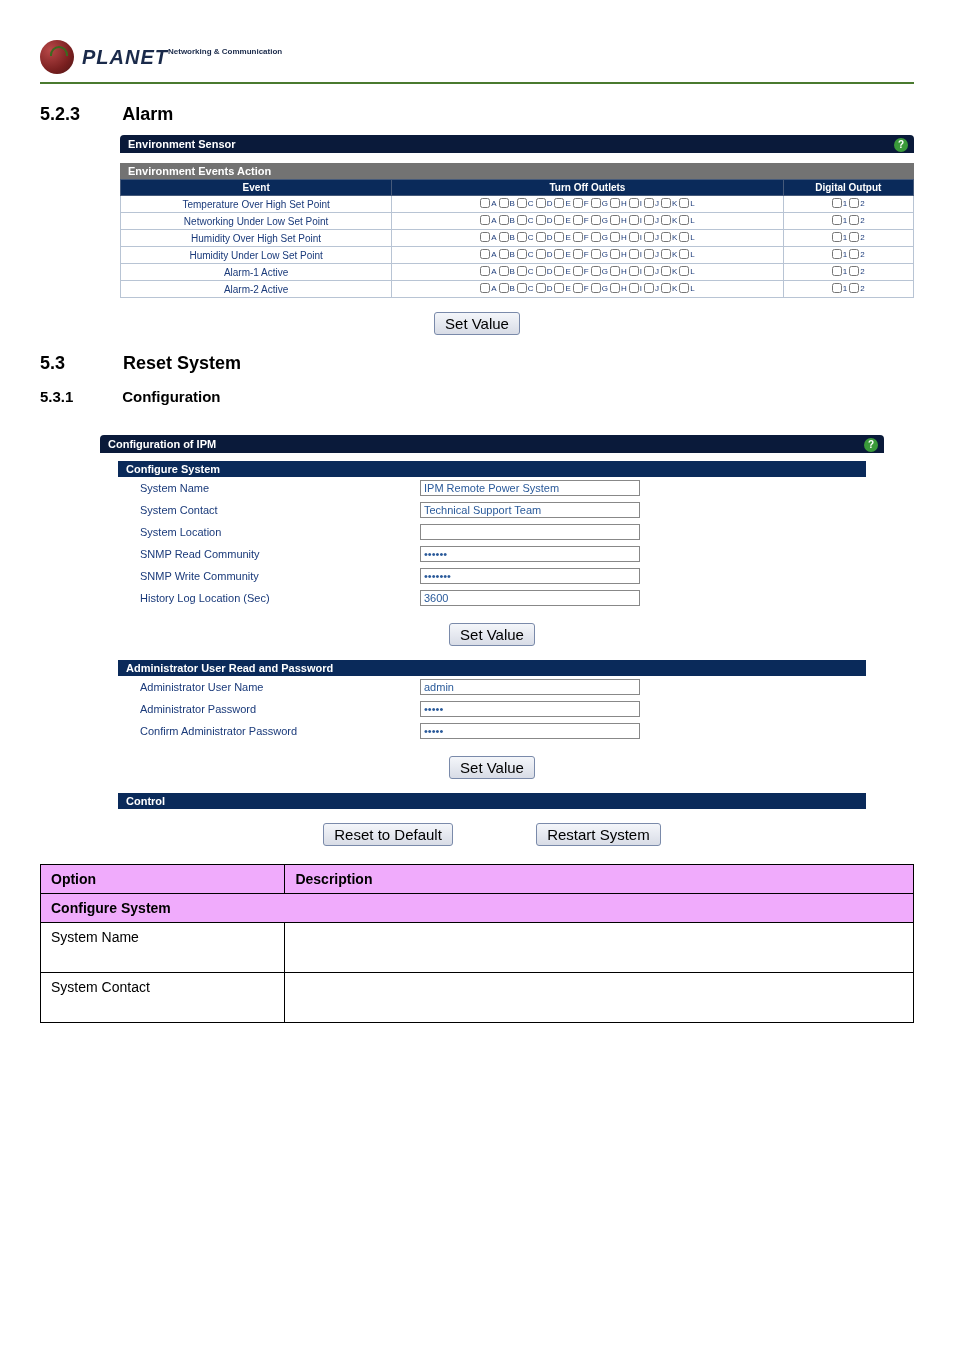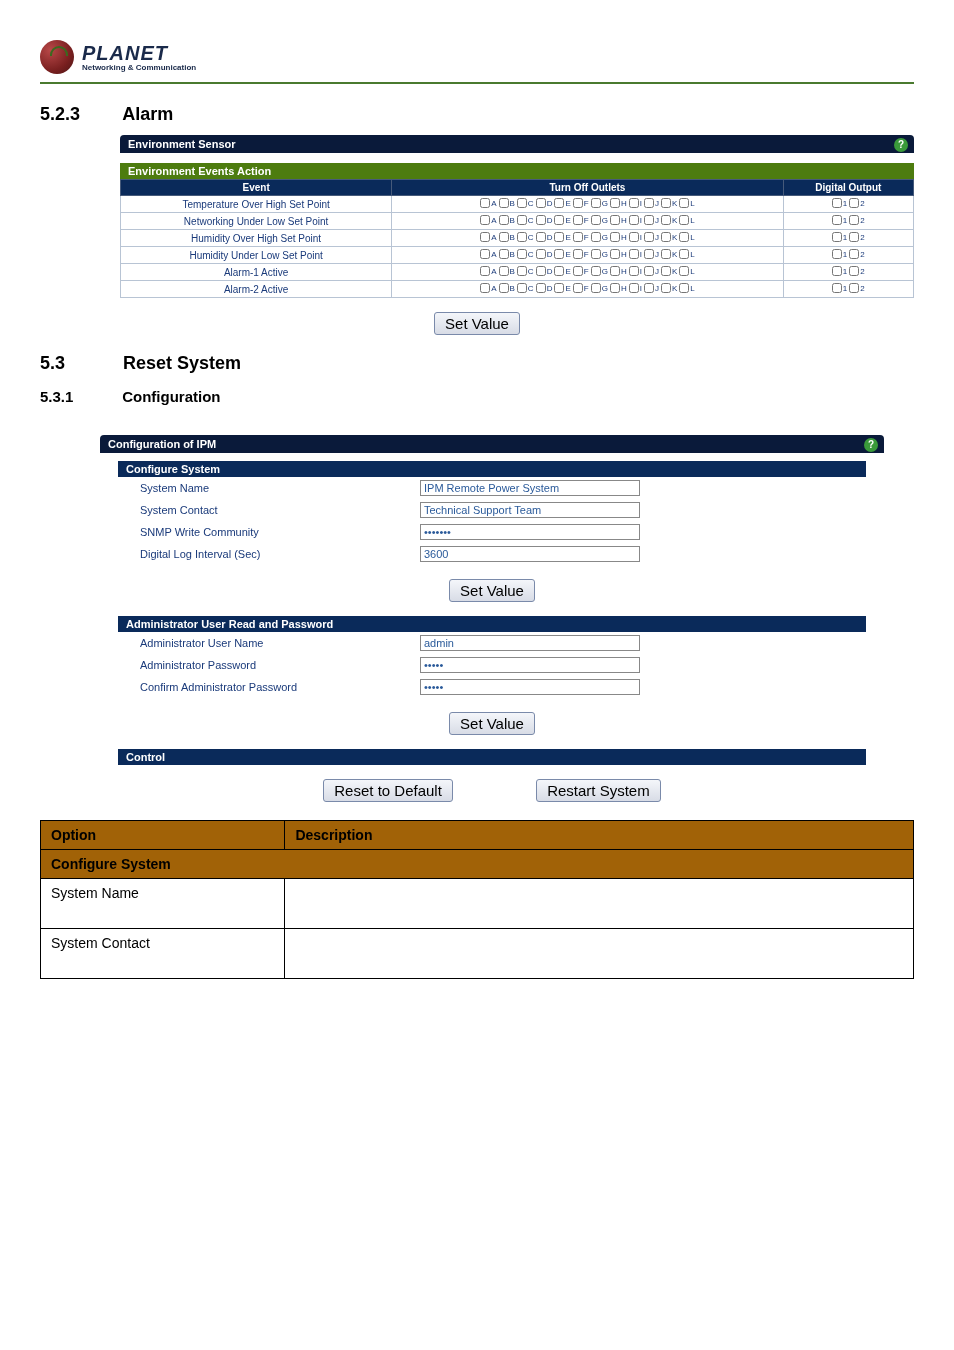--- a/index.html
+++ b/index.html
@@ -27,21 +27,21 @@
   }
   .logo-ball::after {
     content: '';
     position: absolute;
     width: 14px; height: 8px;
     border: 2px solid #3a6a1f;
     border-bottom: none;
     border-radius: 14px 14px 0 0;
     top: 6px; left: 10px;
   }
-  .logo-text { display: flex; flex-direction: column; }
+  .logo-text { display: flex; flex-direction: row; }
   .logo-name {
     font-size: 20px;
     font-weight: 900;
     letter-spacing: 1px;
     color: #1a2a4a;
     line-height: 1;
     font-style: italic;
   }
   .logo-tag {
     font-size: 8px;
@@ -68,21 +68,21 @@
     width: 14px; height: 14px;
     border-radius: 50%;
     background: #3a9a3a;
     color: #fff;
     font-size: 10px;
     text-align: center;
     line-height: 14px;
     font-weight: bold;
   }
   .subhead {
-    background: #4d7c0f;
+    background: #737373;
     color: #fff;
     font-size: 11px;
     font-weight: bold;
     padding: 2px 8px;
     margin: 10px 0 0 0;
   }
   .env-panel { margin: 0 0 14px 80px; }
   .env-table { width: 100%; border-collapse: collapse; font-size: 10px; }
   .env-table th {
     background: #0a2a5a;
@@ -150,21 +150,21 @@
     border-collapse: collapse;
     margin-top: 18px;
   }
   .opt-table th, .opt-table td {
     border: 1px solid #000;
     padding: 6px 10px;
     text-align: left;
     font-size: 14px;
     vertical-align: top;
   }
-  .opt-table th { background: #a16207; font-weight: bold; }
+  .opt-table th { background: #f0abfc; font-weight: bold; }
   .opt-table td.empty { height: 50px; }
   .cfg-panel-outer {
      margin-left: 60px;
      margin-right: 30px;
   }
 </style>
 </head>
 <body>
 
 <div class="logo-area">
@@ -504,25 +504,33 @@
 
   <div class="cfg-row">
     <div class="lbl">System Name</div>
     <input type="text" value="IPM Remote Power System" style="">
   </div>
   <div class="cfg-row">
     <div class="lbl">System Contact</div>
     <input type="text" value="Technical Support Team" style="">
   </div>
   <div class="cfg-row">
+    <div class="lbl">System Location</div>
+    <input type="text" value="" style="">
+  </div>
+  <div class="cfg-row">
+    <div class="lbl">SNMP Read Community</div>
+    <input type="text" value="••••••" style="">
+  </div>
+  <div class="cfg-row">
     <div class="lbl">SNMP Write Community</div>
     <input type="text" value="•••••••" style="">
   </div>
   <div class="cfg-row">
-    <div class="lbl">Digital Log Interval (Sec)</div>
+    <div class="lbl">History Log Location (Sec)</div>
     <input type="text" value="3600" style="">
   </div>
 
   <div class="btn-set">
     <button class="generic">Set Value</button>
   </div>
 
   <div class="cfg-section-title">Administrator User Read and Password</div>
 
   <div class="cfg-row">

